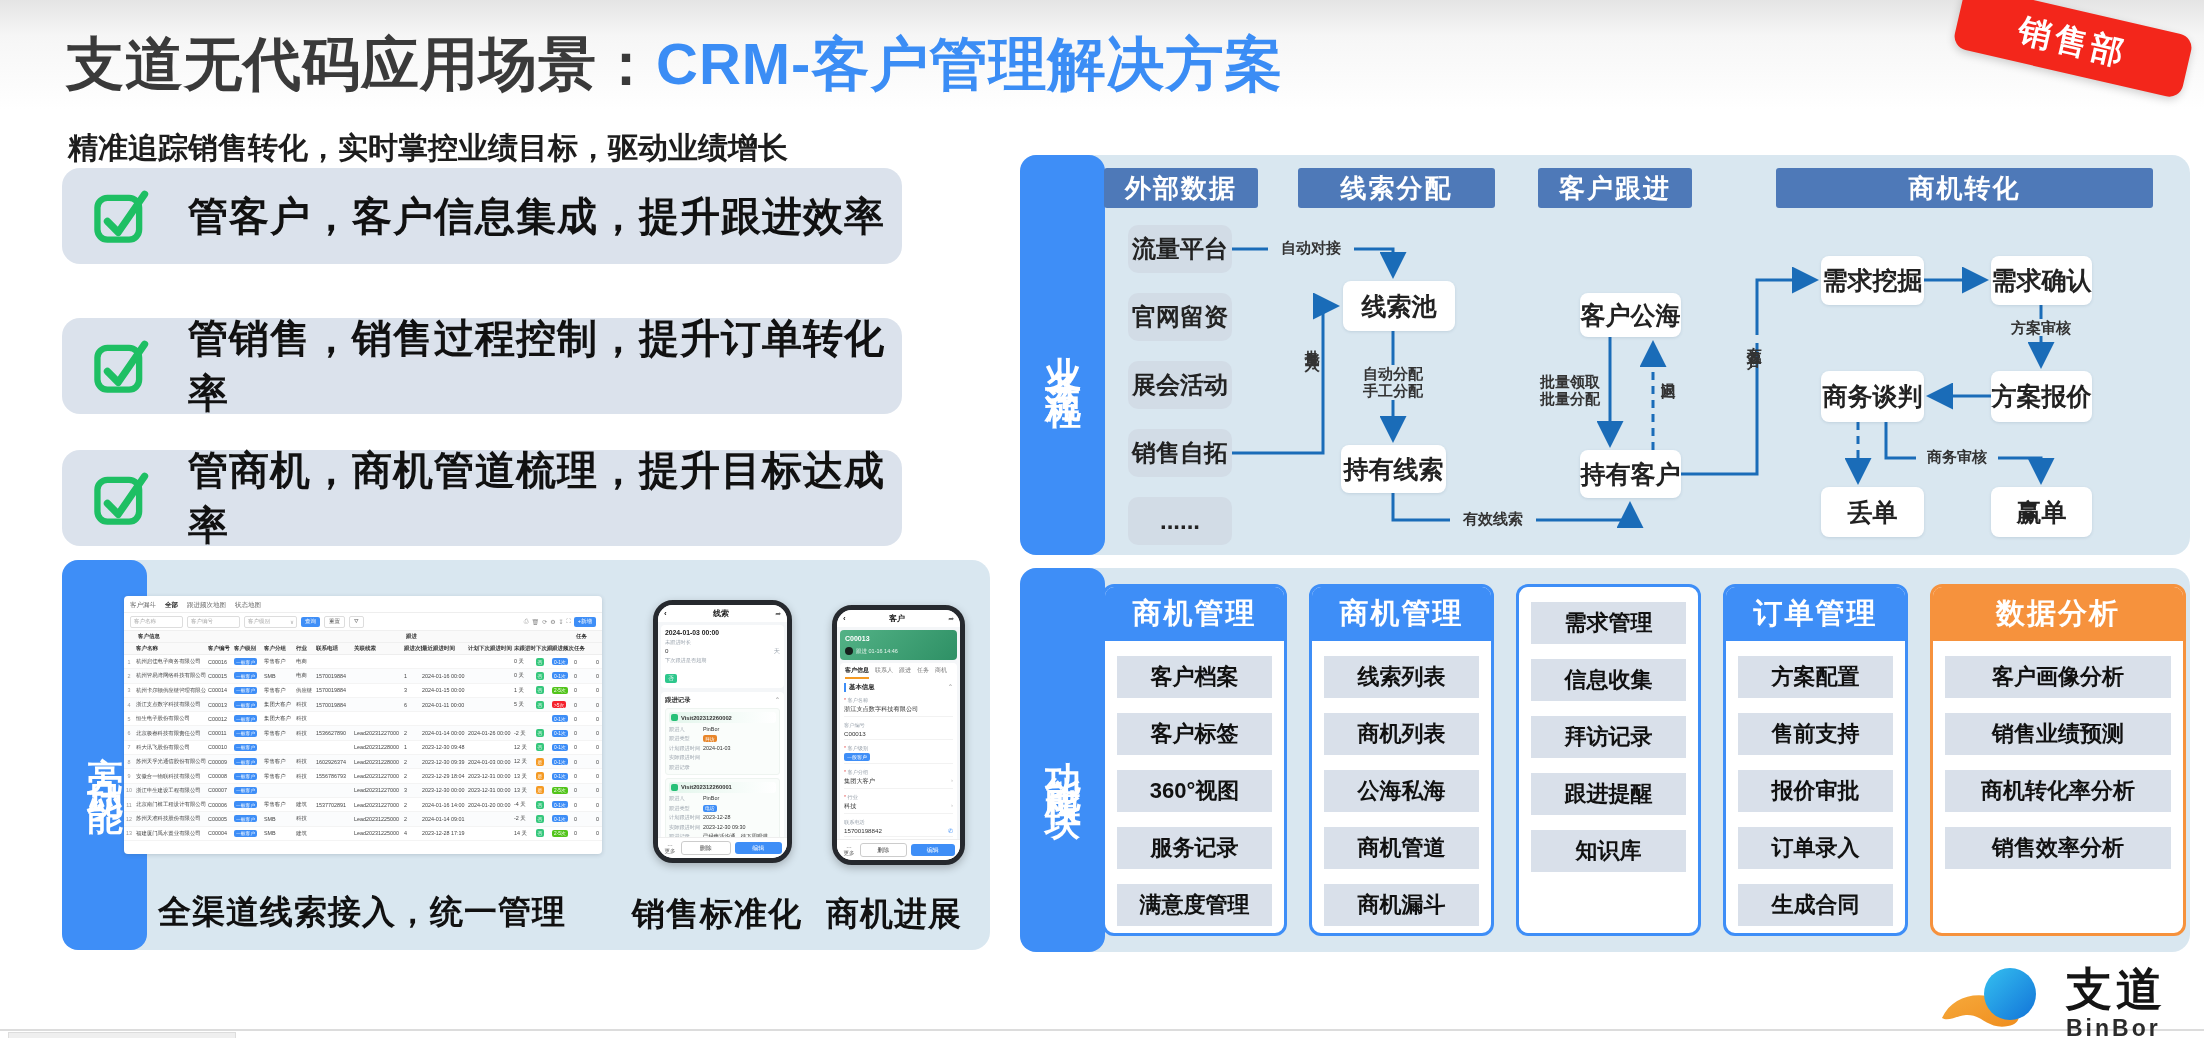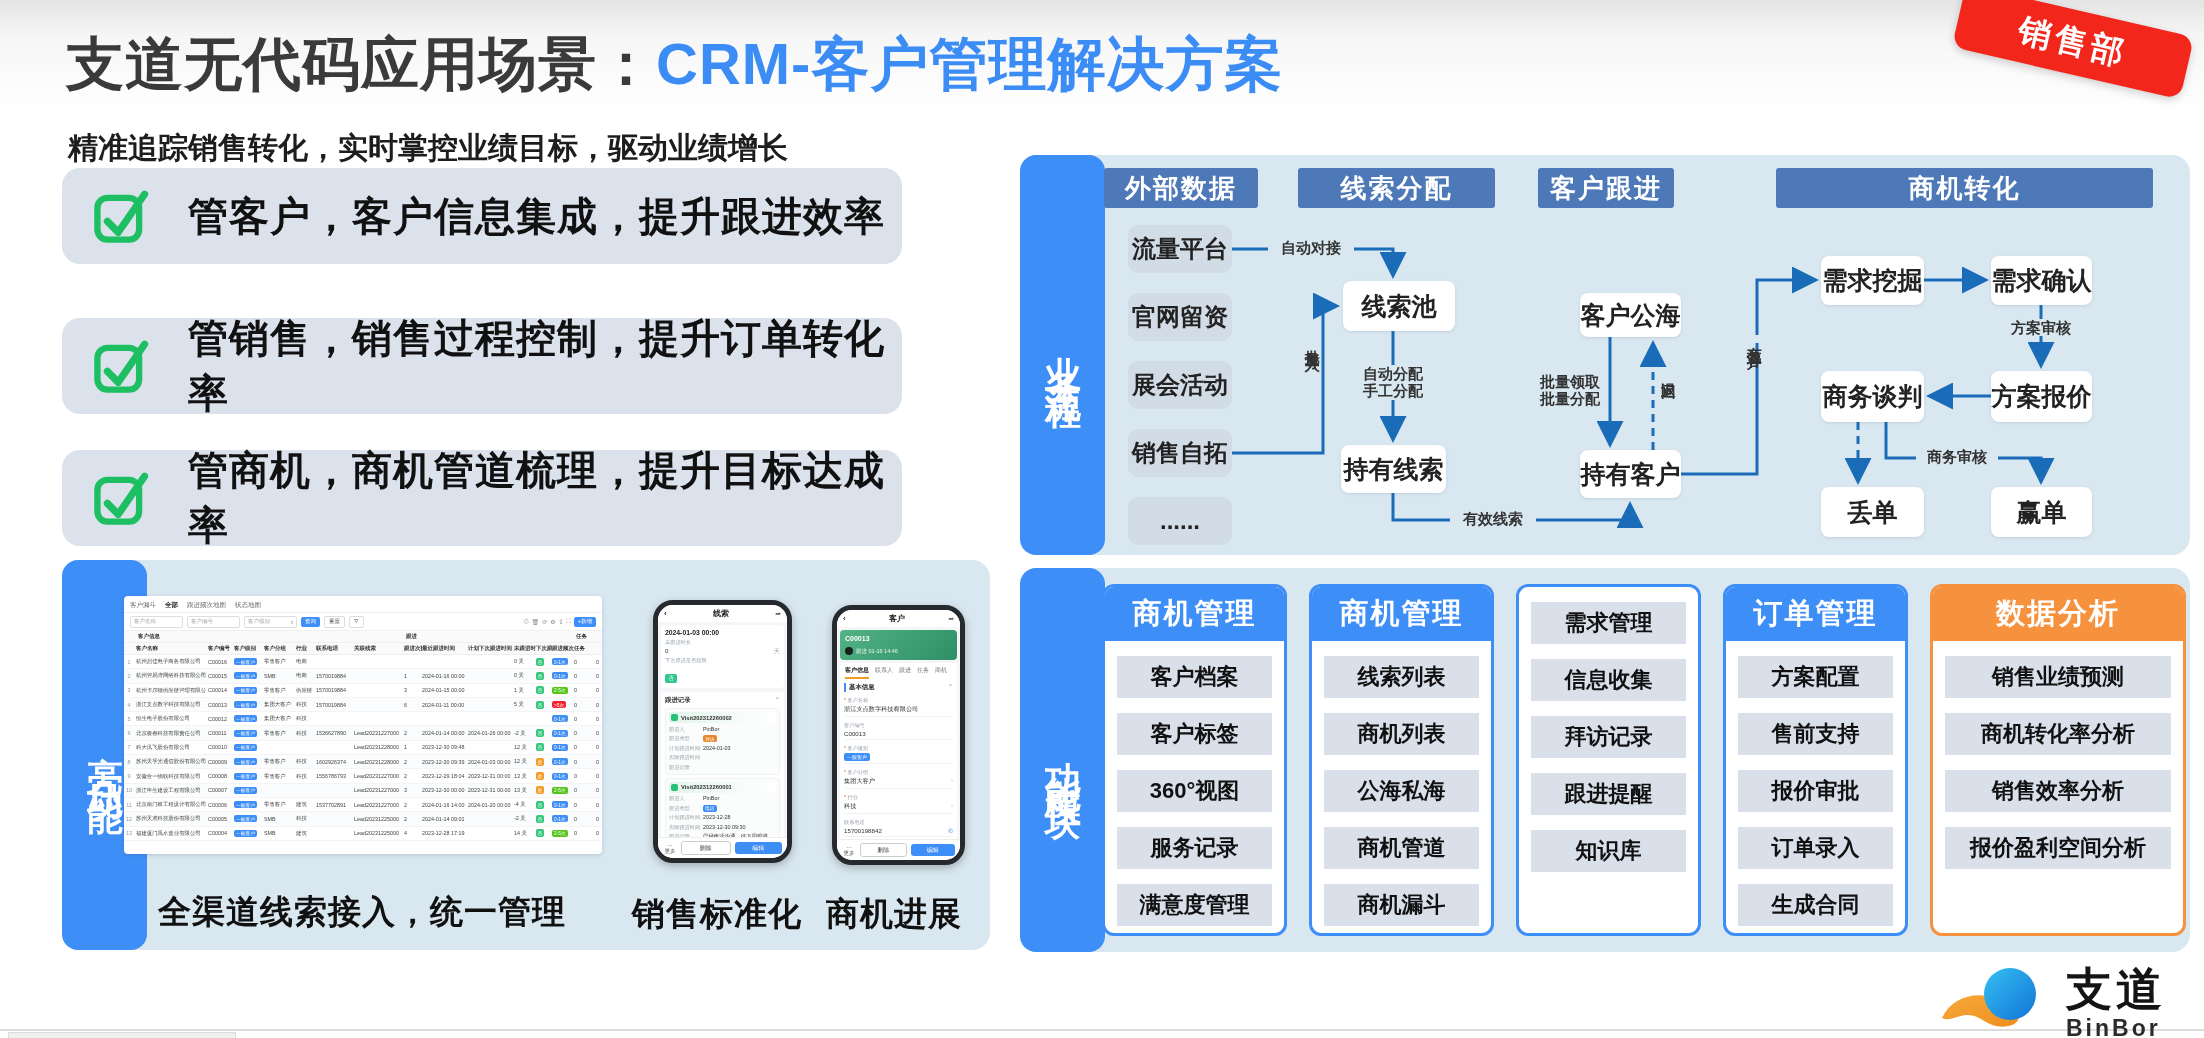--- a/index.html
+++ b/index.html
@@ -150,21 +150,21 @@
         <path d="M904 125 H963" marker-end="url(#ah)"></path>
         <path d="M1021 150 V208" marker-end="url(#ah)"></path>
         <path d="M971 241 H912" marker-end="url(#ah)"></path>
         <path d="M838 267 V324" marker-end="url(#ah)" stroke-dasharray="8 6"></path>
         <path d="M866 267 V303 H1021 V324" marker-end="url(#ah)"></path>
       </g>
     </svg>
     <div id="flow-stages">
         <div class="stage" style="left: 84px; width: 154px;">外部数据</div>
         <div class="stage" style="left: 278px; width: 197px;">线索分配</div>
-        <div class="stage" style="left: 518px; width: 136px;">客户跟进</div>
+        <div class="stage" style="left: 518px; width: 154px;">客户跟进</div>
         <div class="stage" style="left: 756px; width: 377px;">商机转化</div>
       </div>
     <div id="flow-sources">
         <div class="src-box" style="top: 70px;">流量平台</div>
         <div class="src-box" style="top: 138px;">官网留资</div>
         <div class="src-box" style="top: 206px;">展会活动</div>
         <div class="src-box" style="top: 274px;">销售自拓</div>
         <div class="src-box" style="top: 342px;">......</div>
       </div>
     <div id="flow-nodes">
@@ -223,24 +223,24 @@
         <div class="mod-card" style="width: 185px; border-color: rgb(62, 142, 247);">
           <div class="mod-head" style="background: rgb(62, 142, 247);">订单管理</div>
           <div class="mod-item">方案配置</div>
           <div class="mod-item">售前支持</div>
           <div class="mod-item">报价审批</div>
           <div class="mod-item">订单录入</div>
           <div class="mod-item">生成合同</div>
         </div>
         <div class="mod-card" style="width: 256px; border-color: rgb(246, 146, 61);">
           <div class="mod-head" style="background: rgb(246, 146, 61);">数据分析</div>
+          <div class="mod-item">客户画像分析</div>
           <div class="mod-item">销售业绩预测</div>
           <div class="mod-item">商机转化率分析</div>
           <div class="mod-item">销售效率分析</div>
-          <div class="mod-item">报价盈利空间分析</div>
         </div>
       </div>
   </section>
 
   <section class="panel" id="hl-panel">
     <div class="side-bar">
         <span>亮点功能</span>
       </div>
 
     <div id="mini-card">

